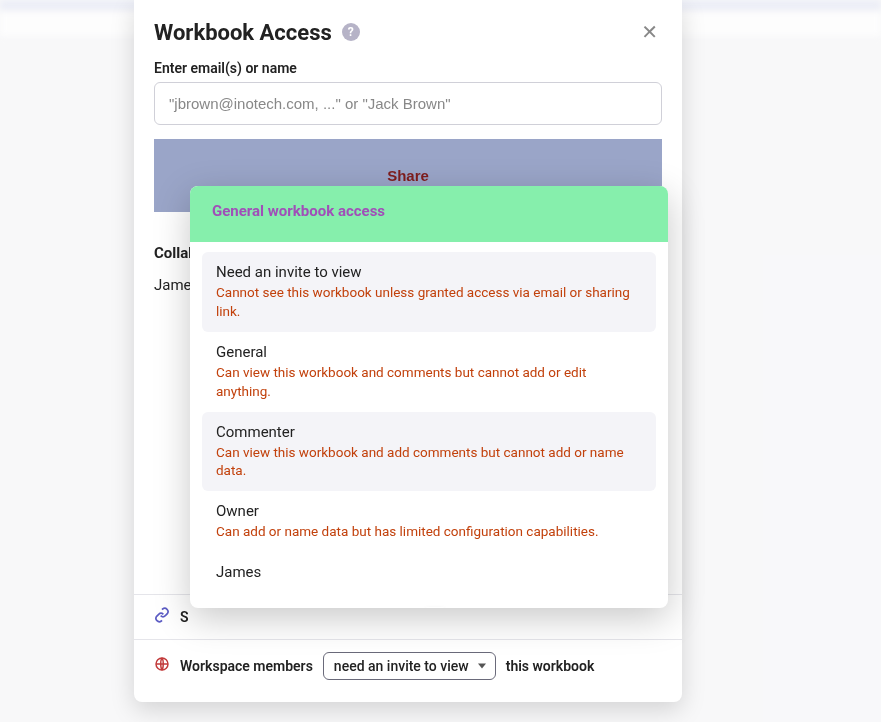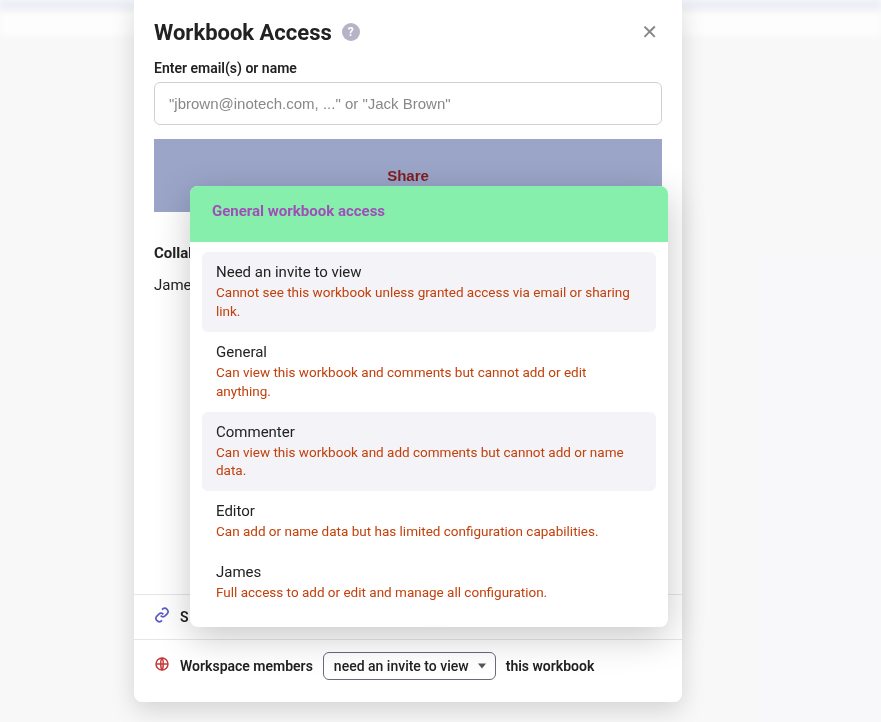--- a/index.html
+++ b/index.html
@@ -182,22 +182,21 @@
     </div>
     <div class="dd-item">
       <div class="dd-item-title">General</div>
       <div class="dd-item-desc">Can view this workbook and comments but cannot add or edit anything.</div>
     </div>
     <div class="dd-item alt">
       <div class="dd-item-title">Commenter</div>
       <div class="dd-item-desc">Can view this workbook and add comments but cannot add or name data.</div>
     </div>
     <div class="dd-item">
-      <div class="dd-item-title">Editor</div>
+      <div class="dd-item-title">Owner</div>
       <div class="dd-item-desc">Can add or name data but has limited configuration capabilities.</div>
     </div>
     <div class="dd-item">
       <div class="dd-item-title">James</div>
-      <div class="dd-item-desc">Full access to add or edit and manage all configuration.</div>
     </div>
   </div>
   <div class="dropdown-arrow"></div>
 </div>
 
 </body></html>

